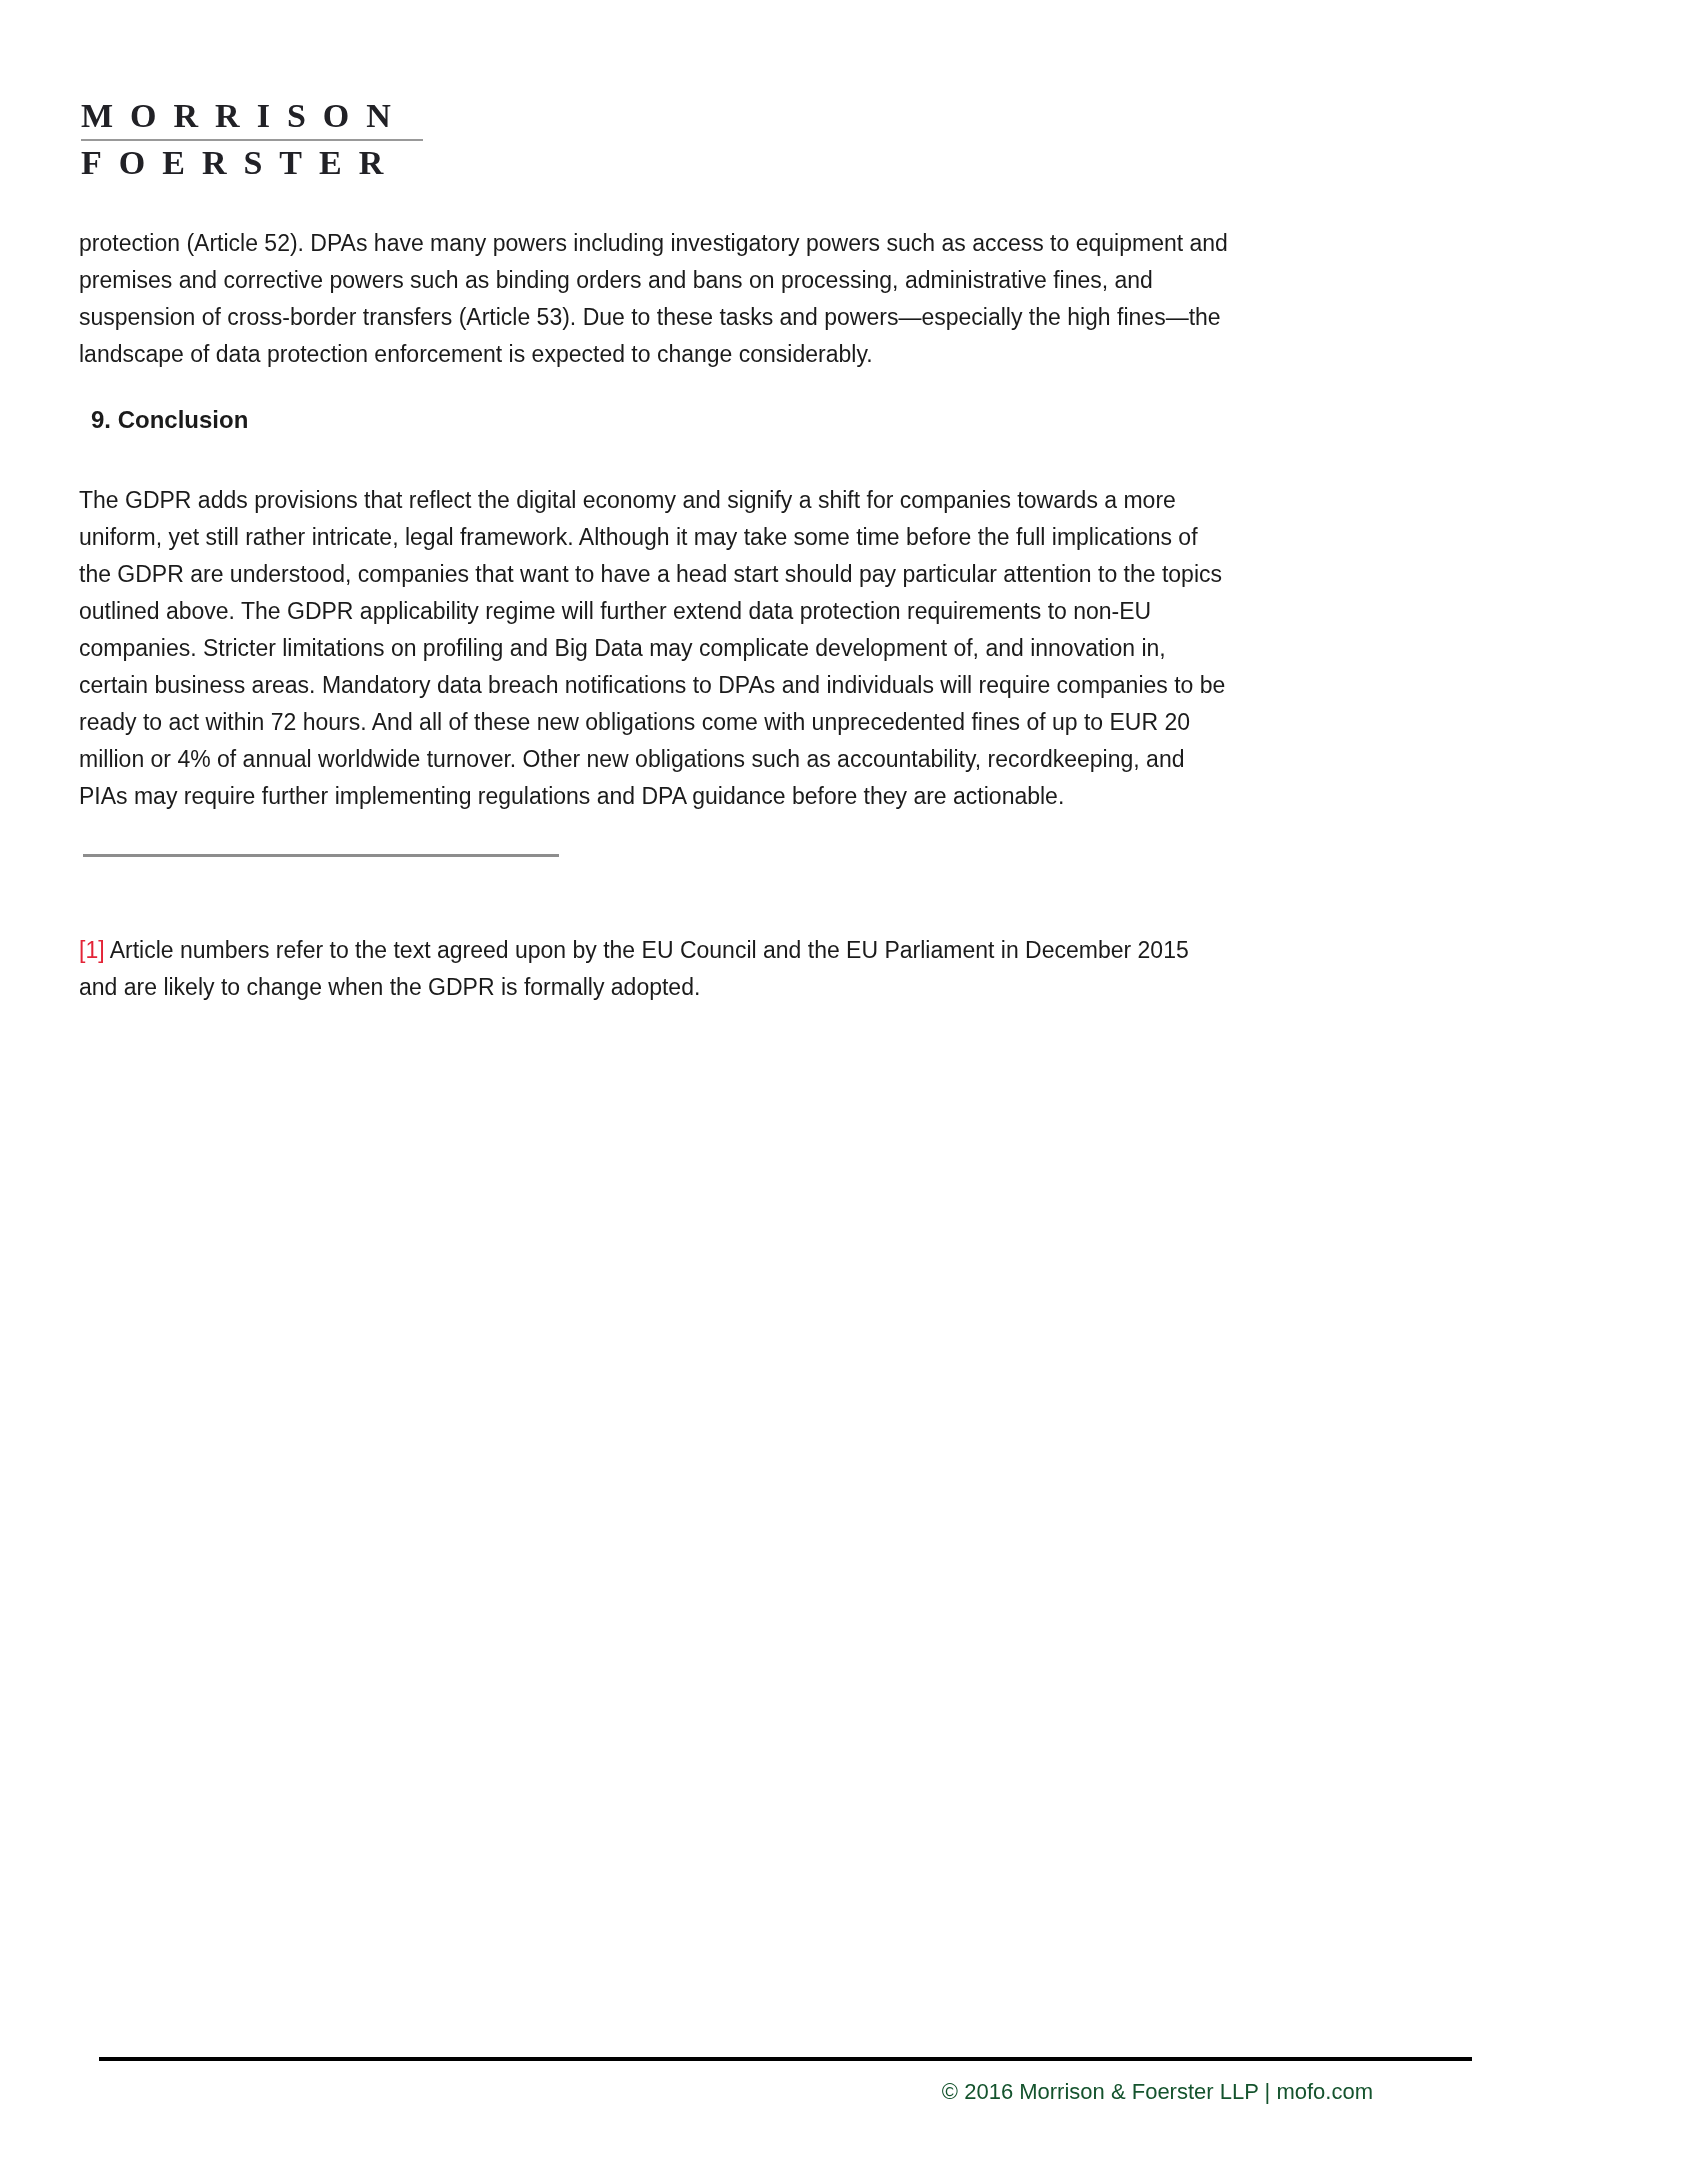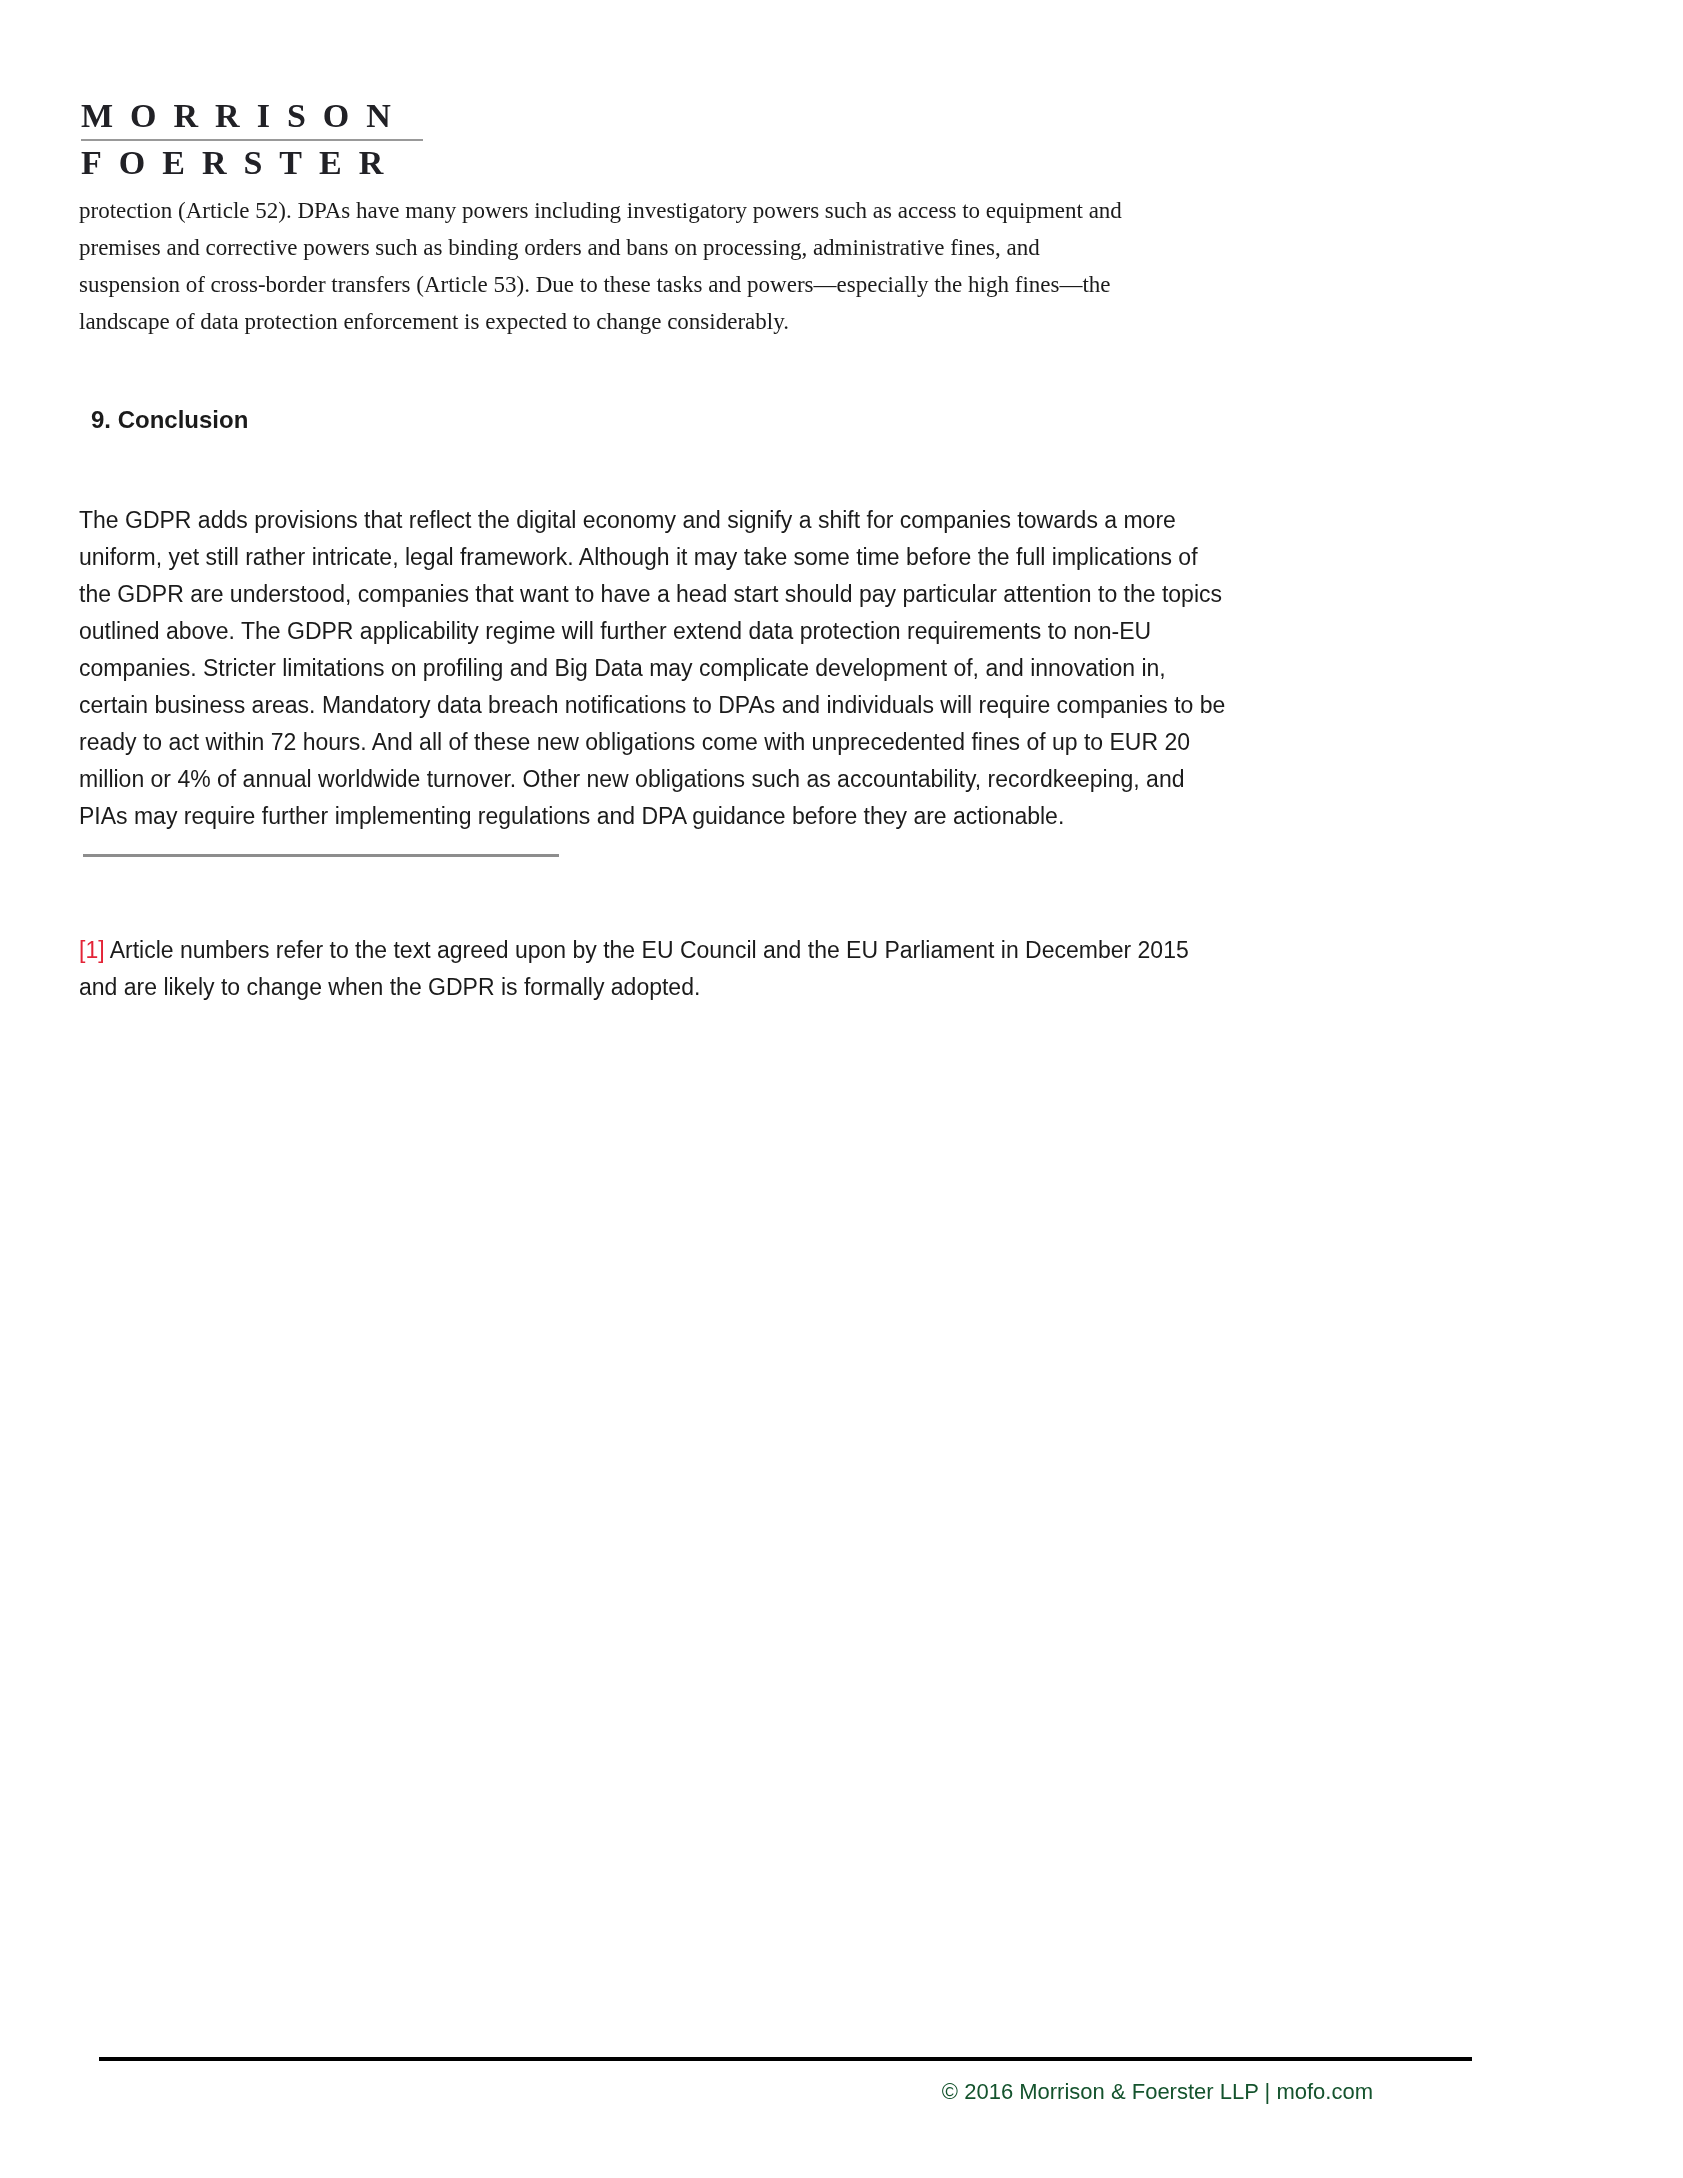--- a/index.html
+++ b/index.html
@@ -41,31 +41,31 @@
   
   .para {
     position: absolute;
     left: 79px;
     width: 1465px;
     font-size: 23px;
     line-height: 37px;
     white-space: pre-line;
     color: #1b1b1b;
   }
-  .para-1 { top: 192px; font-family: Liberation Serif, serif; }
+  .para-1 { top: 225px; }
   .heading {
     position: absolute;
     left: 91px;
     top: 401px;
     font-size: 24px;
     line-height: 37px;
     font-weight: 700;
     color: #1b1b1b;
   }
-  .para-2 { top: 482px; margin-top: 20px; }
+  .para-2 { top: 482px; }
 
   
   .footnote-divider {
     position: absolute;
     left: 83px;
     top: 854px;
     width: 476px;
     height: 3px;
     background: #8d8d8d;
   }

